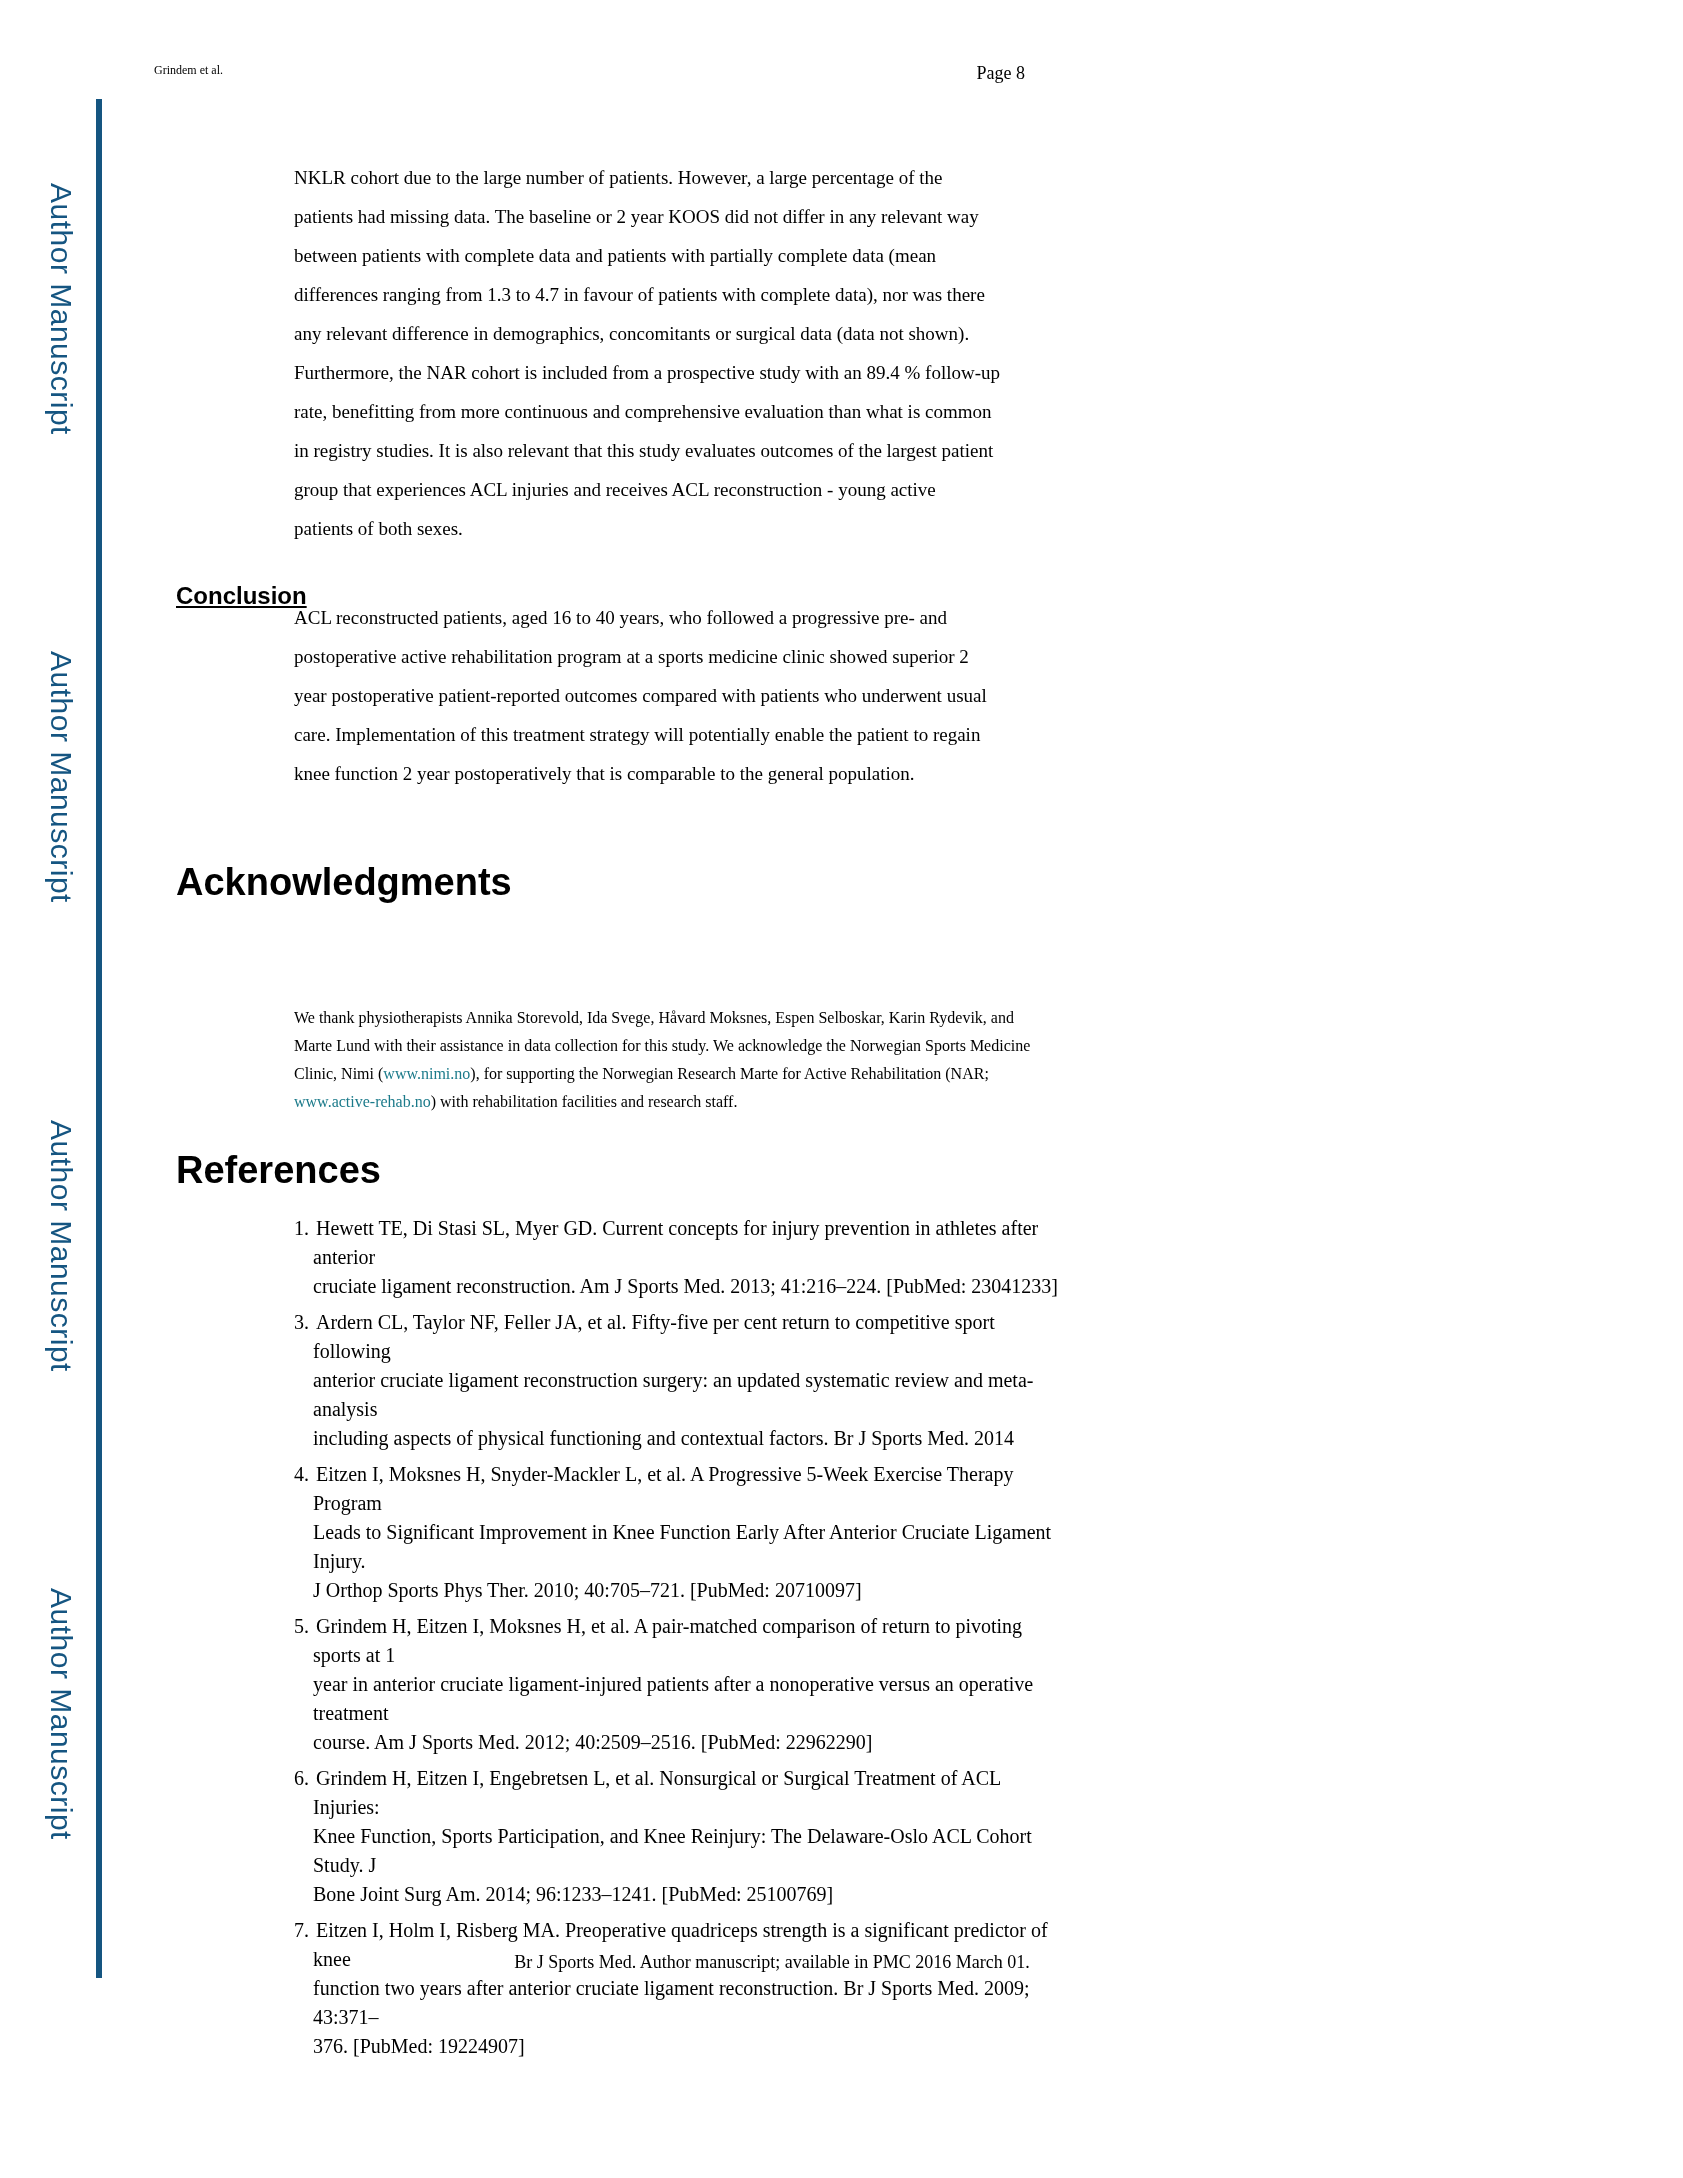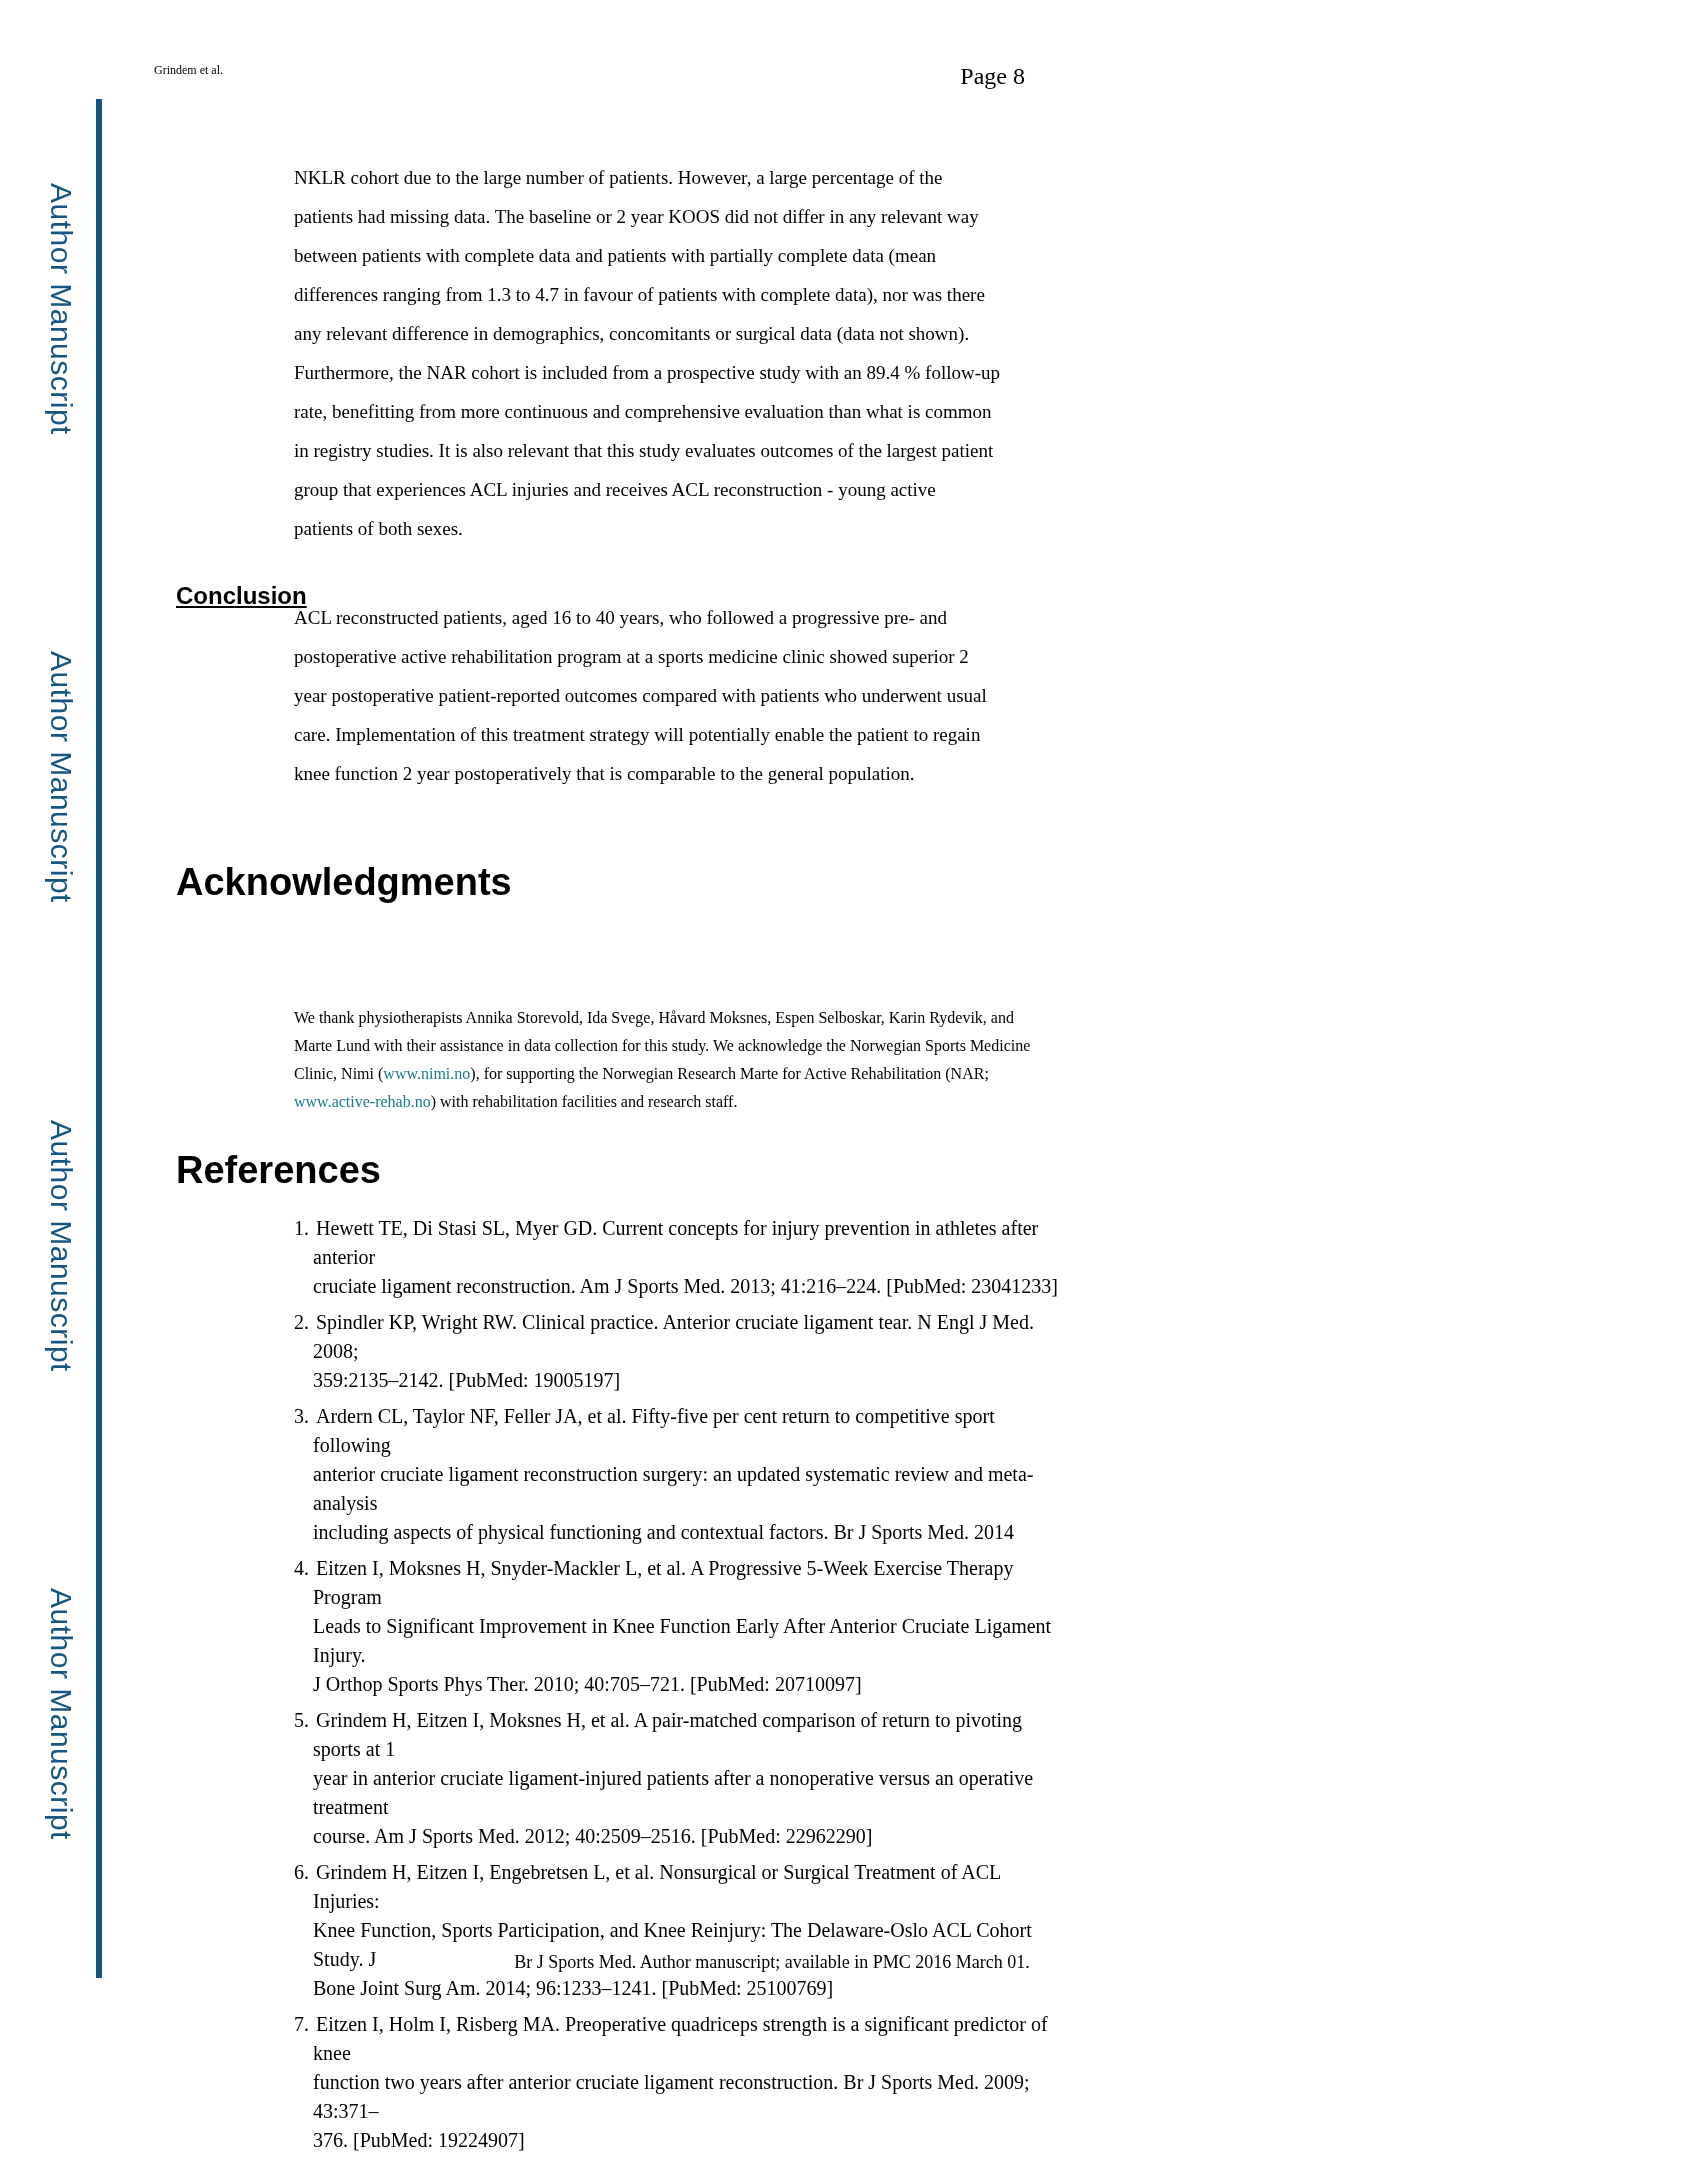--- a/index.html
+++ b/index.html
@@ -25,21 +25,21 @@
     writing-mode:vertical-rl;
     font-family:"Liberation Sans", sans-serif;
     font-size:30px;font-weight:500;letter-spacing:0.5px;
     color:var(--accent);
     white-space:nowrap;
   }
   .wm1{top:183px;} .wm2{top:651px;} .wm3{top:1120px;} .wm4{top:1588px;}
 
   
   .hdr-author{position:absolute;left:154px;top:63px;font-size:12px;}
-  .hdr-page{position:absolute;right:658px;top:63px;font-size:24px;margin-left:7px;}
+  .hdr-page{position:absolute;right:658px;top:63px;font-size:18px;margin-left:7px;}
 
   
   .para{
     position:absolute;left:294px;width:782px;
     font-size:19px;line-height:39px;
     white-space:pre-line;
   }
   .p-discussion{top:158px;}
   .h-conclusion{
     position:absolute;left:176px;top:584px;
@@ -117,22 +117,20 @@
   <div class="h-big h-ack">Acknowledgments</div>
   <div class="small p-ack2"><span>We thank physiotherapists Annika Storevold, Ida Svege, Håvard Moksnes, Espen Selboskar, Karin Rydevik, and
 Marte Lund with their assistance in data collection for this study. We acknowledge the Norwegian Sports Medicine
 Clinic, Nimi (</span><a class="doclink" href="#">www.nimi.no</a><span>), for supporting the Norwegian Research Marte for Active Rehabilitation (NAR;
 </span><a class="doclink" href="#">www.active-rehab.no</a><span>) with rehabilitation facilities and research staff.</span></div>
 
   <div class="h-big h-refs">References</div>
   <div class="refs" id="refs-list">
       <div class="ref"><span class="ref-num">1.</span><span>Hewett TE, Di Stasi SL, Myer GD. Current concepts for injury prevention in athletes after anterior
 cruciate ligament reconstruction. Am J Sports Med. 2013; 41:216–224. [PubMed: 23041233]</span></div>
-      <div class="ref"><span class="ref-num">2.</span><span>Spindler KP, Wright RW. Clinical practice. Anterior cruciate ligament tear. N Engl J Med. 2008;
-359:2135–2142. [PubMed: 19005197]</span></div>
       <div class="ref"><span class="ref-num">3.</span><span>Ardern CL, Taylor NF, Feller JA, et al. Fifty-five per cent return to competitive sport following
 anterior cruciate ligament reconstruction surgery: an updated systematic review and meta-analysis
 including aspects of physical functioning and contextual factors. Br J Sports Med. 2014</span></div>
       <div class="ref"><span class="ref-num">4.</span><span>Eitzen I, Moksnes H, Snyder-Mackler L, et al. A Progressive 5-Week Exercise Therapy Program
 Leads to Significant Improvement in Knee Function Early After Anterior Cruciate Ligament Injury.
 J Orthop Sports Phys Ther. 2010; 40:705–721. [PubMed: 20710097]</span></div>
       <div class="ref"><span class="ref-num">5.</span><span>Grindem H, Eitzen I, Moksnes H, et al. A pair-matched comparison of return to pivoting sports at 1
 year in anterior cruciate ligament-injured patients after a nonoperative versus an operative treatment
 course. Am J Sports Med. 2012; 40:2509–2516. [PubMed: 22962290]</span></div>
       <div class="ref"><span class="ref-num">6.</span><span>Grindem H, Eitzen I, Engebretsen L, et al. Nonsurgical or Surgical Treatment of ACL Injuries:

